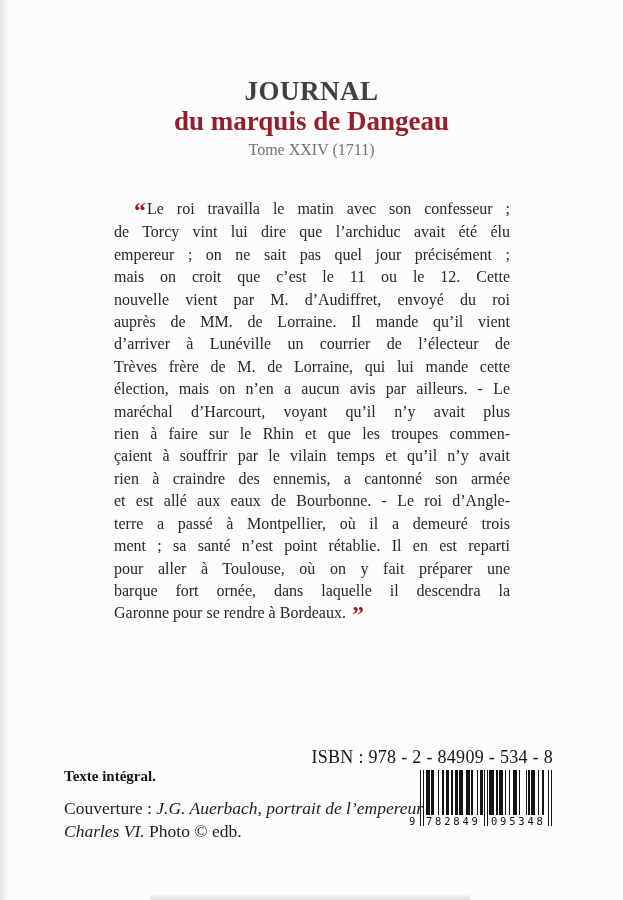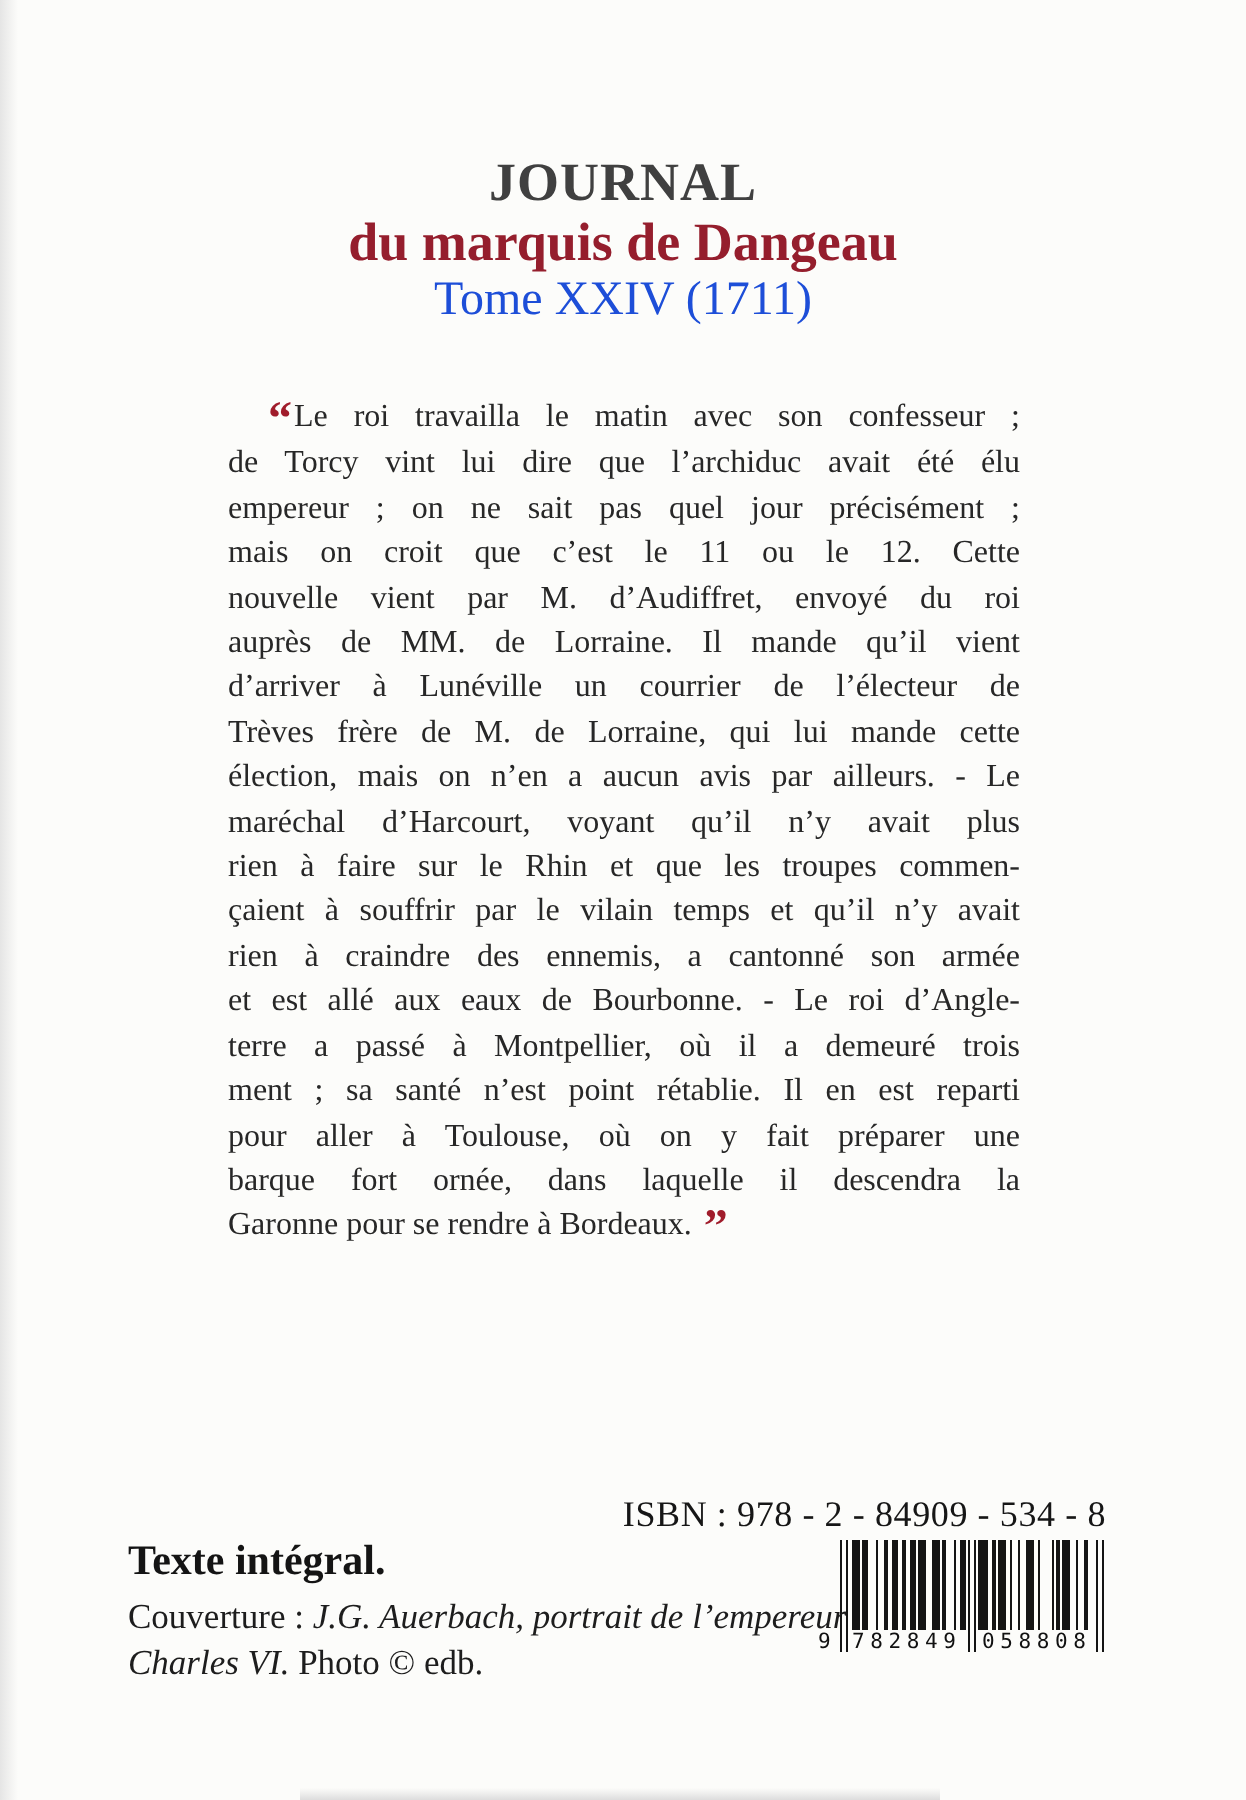--- a/index.html
+++ b/index.html
@@ -17,21 +17,21 @@
   }
   .edge-bottom {
     position:absolute; left:150px; bottom:0; width:320px; height:6px;
     background:linear-gradient(to top, rgba(110,110,118,0.22), rgba(110,110,118,0));
     pointer-events:none;
   }
 
   .header { position:absolute; top:76px; left:0; width:100%; text-align:center; }
   .title    { font-size:27px; line-height:30px; font-weight:bold; color:#404040; letter-spacing:0.5px; }
   .subtitle { font-size:27px; line-height:30px; font-weight:bold; color:#951e2d; }
-  .tome     { font-size:24px; line-height:28px; color:#1d4ed8; }
+  .tome     { font-size:16px; line-height:28px; color:#737373; }
 
   .quote {
     position:absolute; top:198px; left:114px; width:396px;
     font-size:16px; line-height:22.4px; color:#272727;
   }
   .qline { text-align:justify; text-align-last:justify; white-space:nowrap; }
   .qline.first { text-indent:20px; }
   .qline.last  { text-align-last:left; white-space:normal; }
   .qmark { color:#a01c2b; font-weight:bold; font-size:24px; letter-spacing:-2px; }
   .qmark.open  { margin-right:3px; vertical-align:-4px; }
@@ -48,21 +48,21 @@
   .bc-digit {
     position:absolute; top:45px;
     font-family:"DejaVu Sans Mono", monospace; font-size:10.5px; color:#111;
   }
   .bc-first { left:-11px; }
   .bc-left  { left:6px;  width:56px; letter-spacing:2.8px; }
   .bc-right { left:71px; width:56px; letter-spacing:2.8px; }
 
   .texte-integral {
     position:absolute; left:64px; top:768px;
-    font-size:21px; font-weight:bold; color:#141414;
+    font-size:15px; font-weight:bold; color:#141414;
   }
   .credit { position:absolute; left:64px; font-size:17.5px; color:#1d1d1d; }
   .credit1 { top:798px; }
   .credit2 { top:821px; }
   .it { font-style:italic; }
 </style>
 </head>
 <body>
 
 <div class="page">
@@ -127,20 +127,20 @@
         <div class="bar" style="left: 105.6px; width: 1.39px; height: 45px;"></div>
         <div class="bar" style="left: 108.38px; width: 1.39px; height: 45px;"></div>
         <div class="bar" style="left: 111.16px; width: 4.17px; height: 45px;"></div>
         <div class="bar" style="left: 118.11px; width: 1.39px; height: 45px;"></div>
         <div class="bar" style="left: 122.27px; width: 1.39px; height: 45px;"></div>
         <div class="bar" style="left: 127.83px; width: 1.39px; height: 56px;"></div>
         <div class="bar" style="left: 130.61px; width: 1.39px; height: 56px;"></div>
       </div>
     <span class="bc-digit bc-first">9</span>
     <span class="bc-digit bc-left">782849</span>
-    <span class="bc-digit bc-right">058808</span>
+    <span class="bc-digit bc-right">095348</span>
   </div>
 
   <div class="texte-integral">Texte intégral.</div>
 
   <div class="credit credit1"><span>Couverture : </span><span class="it">J.G. Auerbach, portrait de l’empereur</span></div>
   <div class="credit credit2"><span class="it">Charles VI.</span><span> Photo © edb.</span></div>
 </div>
 
 </body></html>

